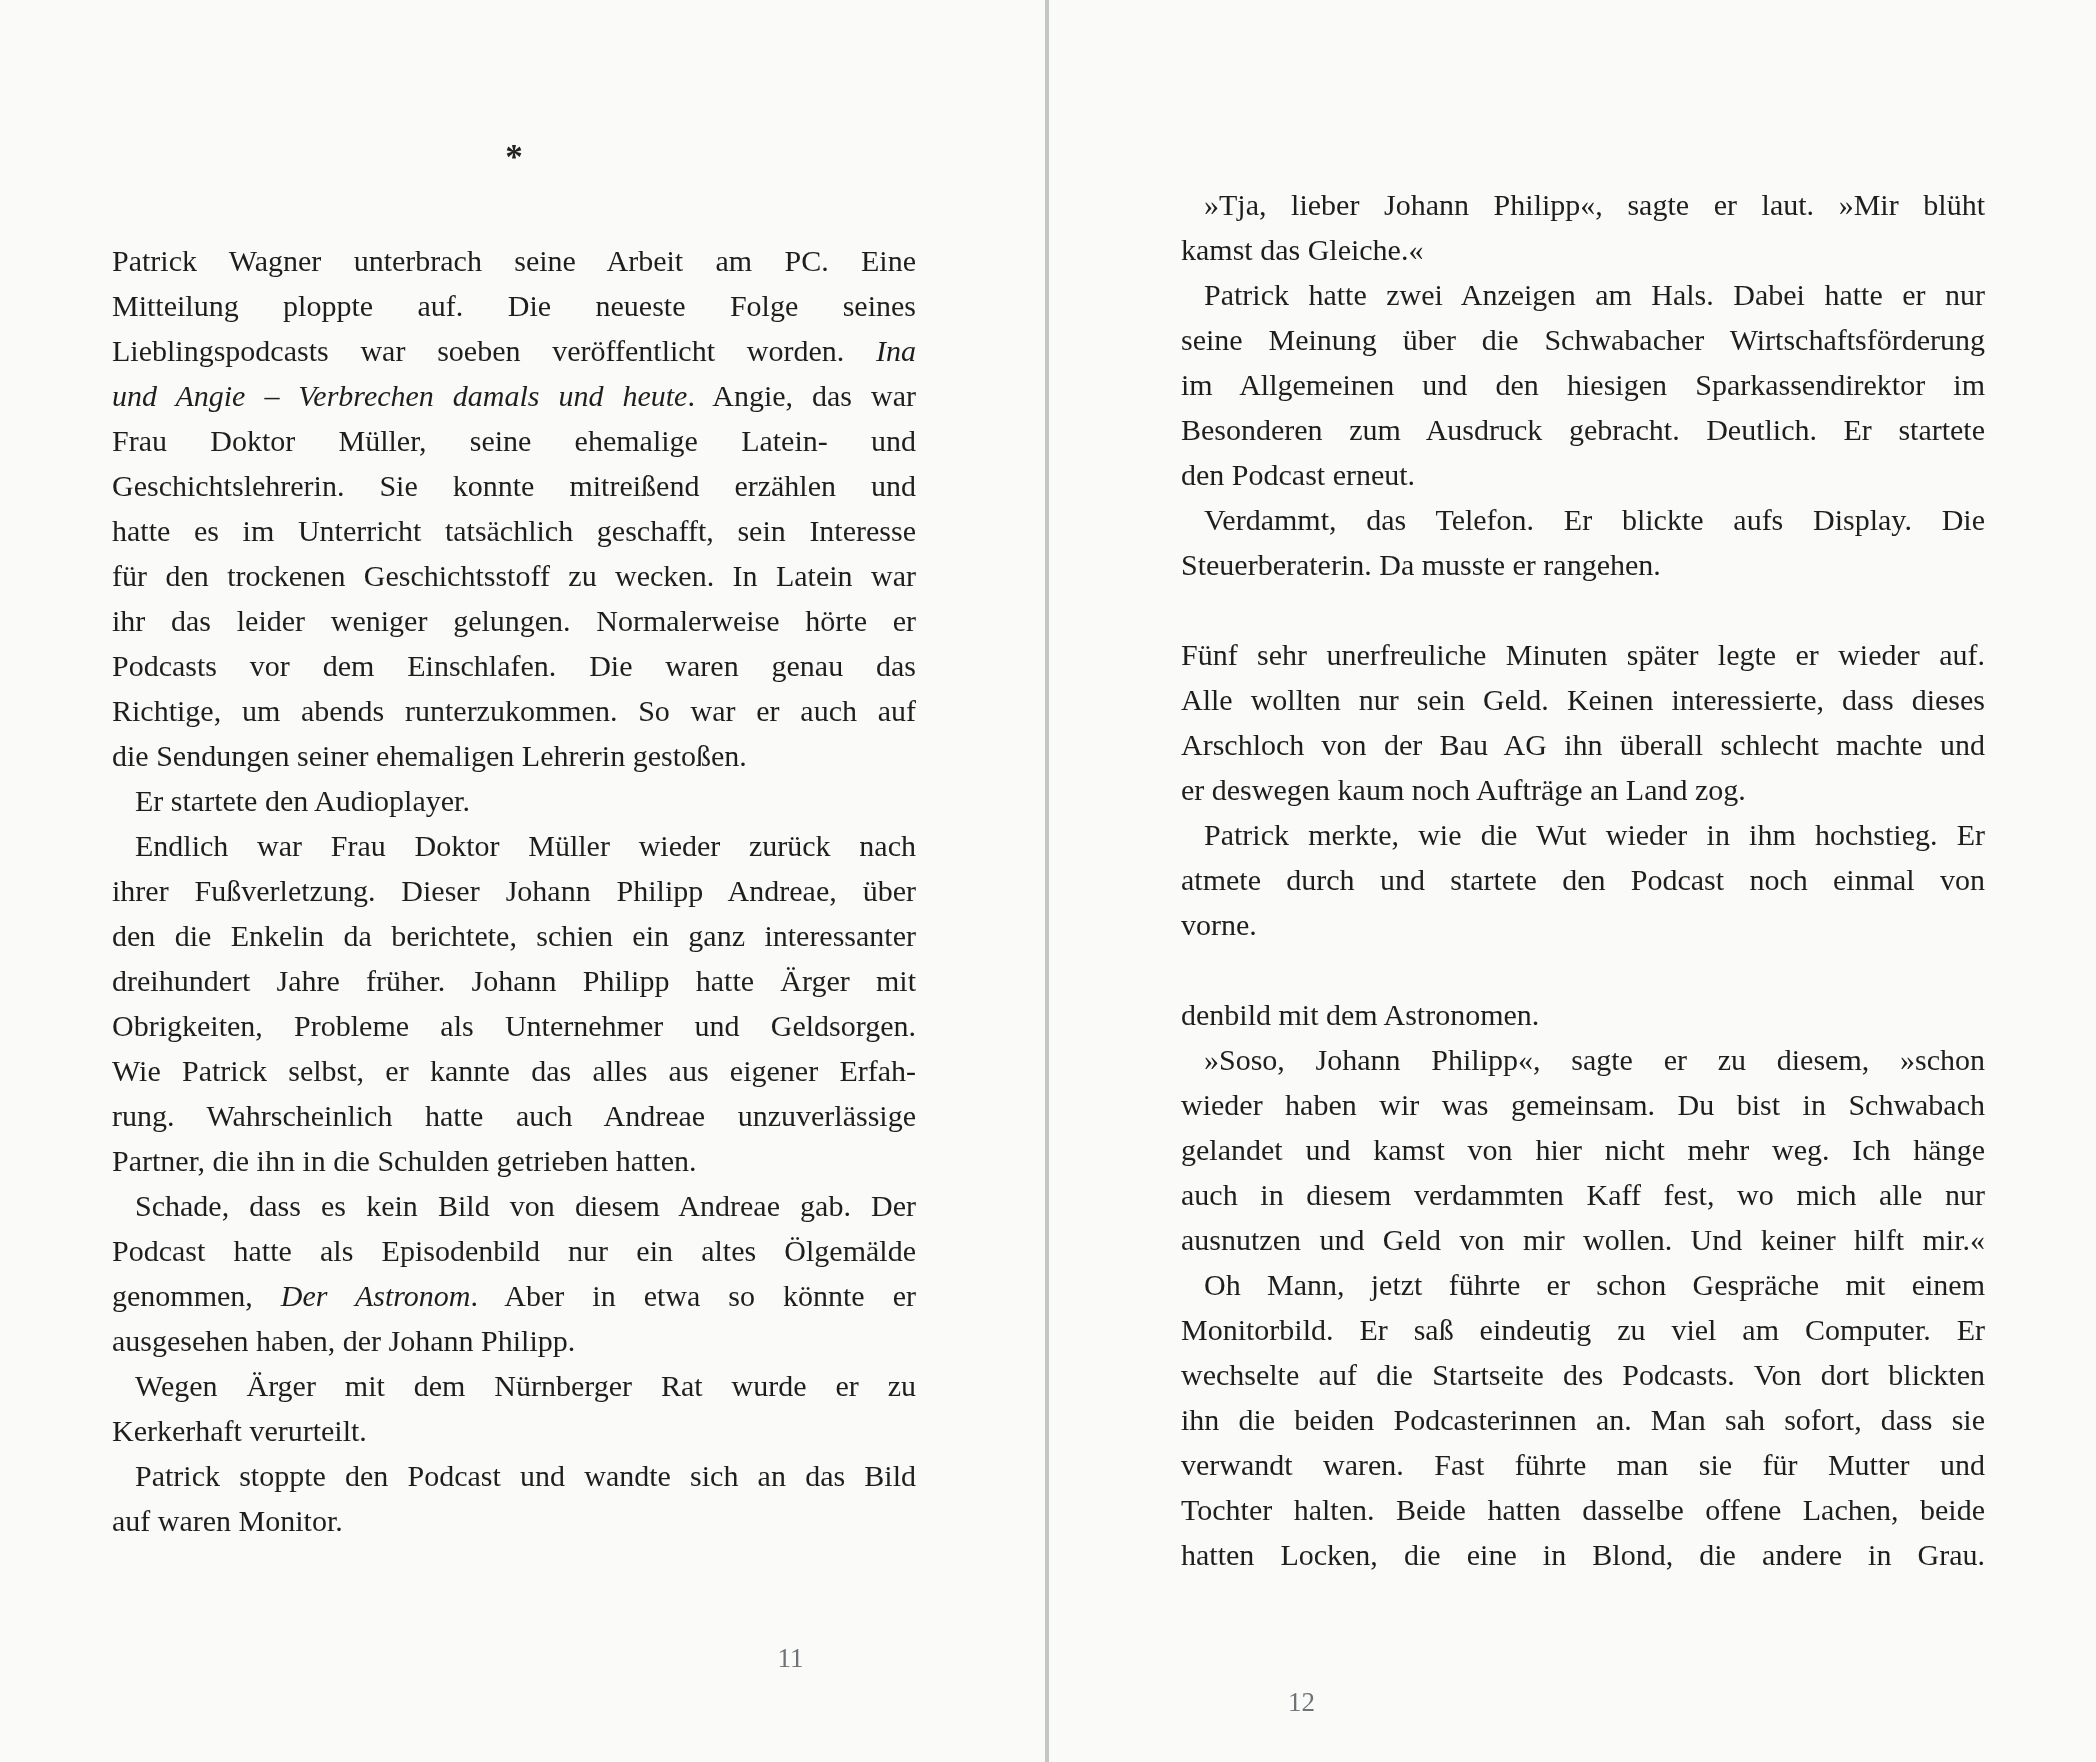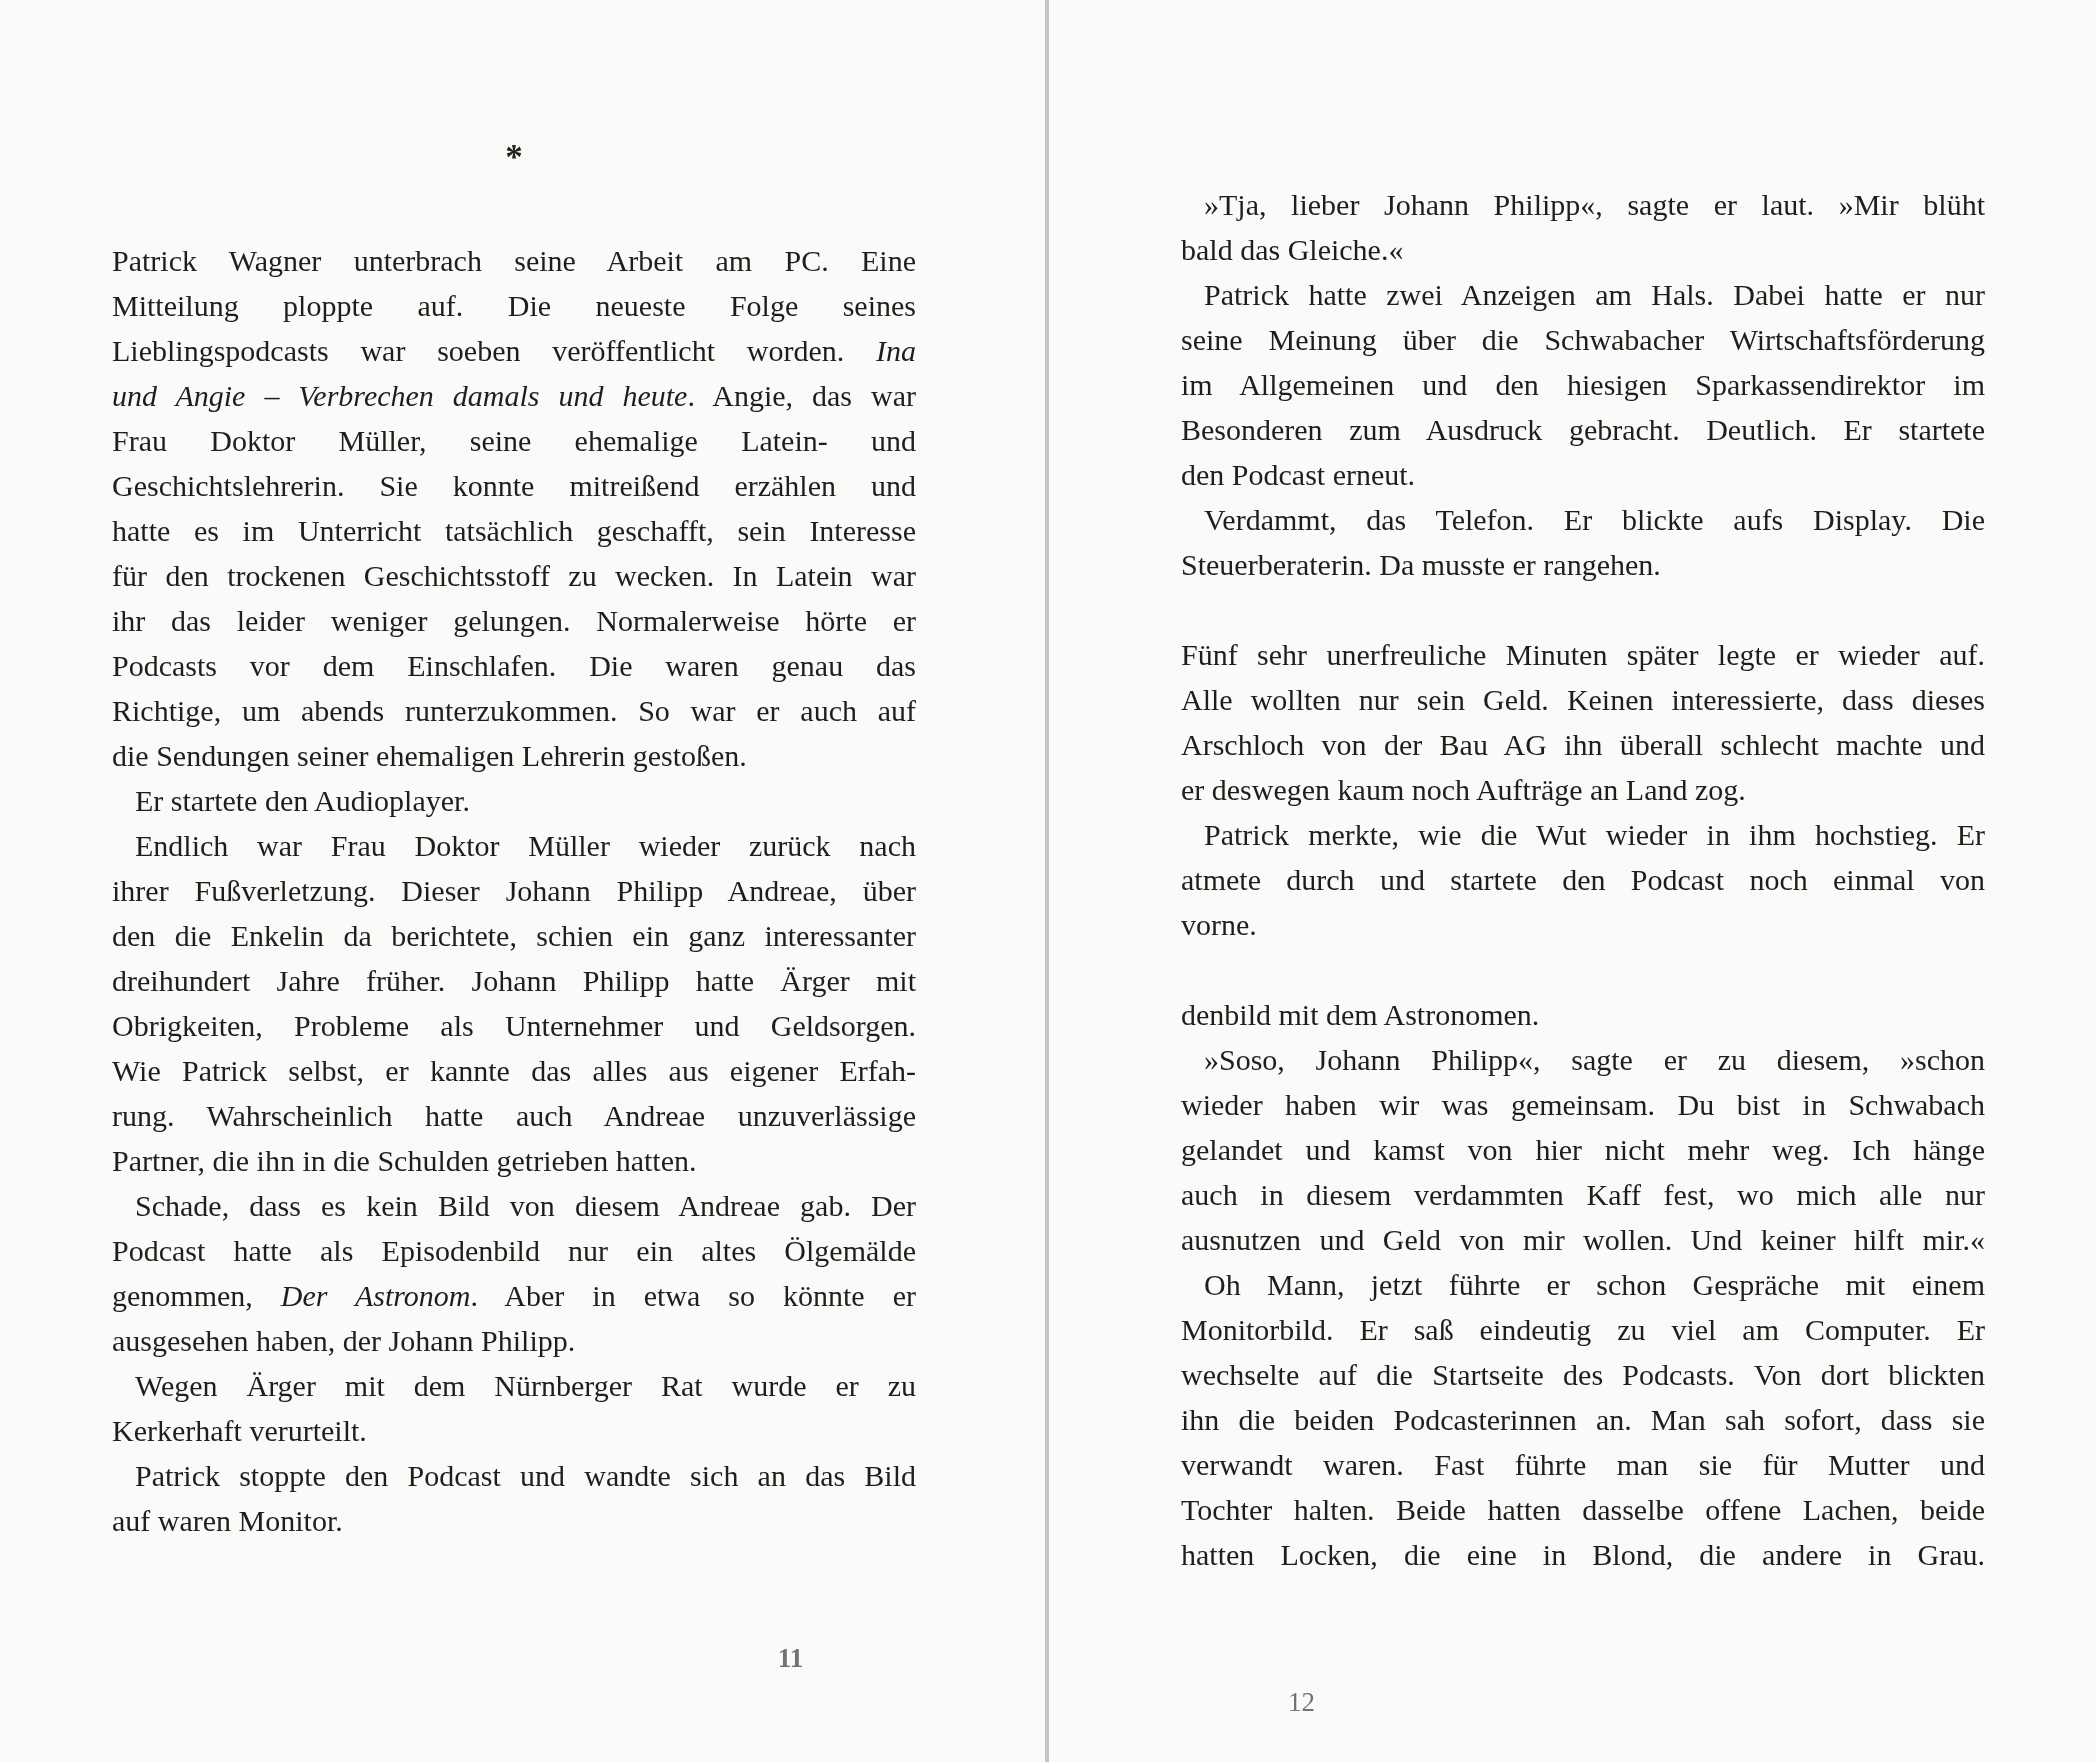--- a/index.html
+++ b/index.html
@@ -33,21 +33,21 @@
     overflow:hidden;
   }
   .line.end{text-align-last:left;}
   .line.ind{padding-left:23px;}
   .line.blank{height:45px;}
   .it{font-style:italic;}
   .pagenum{
     position:absolute;top:1640px;width:87px;
     text-align:center;font-size:27px;line-height:37px;color:#6f7376;
   }
-  #left-pagenum{left:635px;font-weight:bold;}
+  #left-pagenum{left:635px;}
   #right-pagenum{left:77px;}
 </style>
 </head>
 <body>
 
 <section class="page" id="left-page">
   <div class="section-mark">*</div>
   <div class="lines" id="left-lines">
       <div class="line">Patrick Wagner unterbrach seine Arbeit am PC. Eine</div>
       <div class="line">Mitteilung ploppte auf. Die neueste Folge seines</div>
@@ -80,21 +80,21 @@
       <div class="line end">auf waren Monitor.</div>
     </div>
   <div class="pagenum" id="left-pagenum">11</div>
 </section>
 
 <div class="divider"></div>
 
 <section class="page" id="right-page">
   <div class="lines" id="right-lines">
       <div class="line ind">»Tja, lieber Johann Philipp«, sagte er laut. »Mir blüht</div>
-      <div class="line end">bald das Gleiche.«</div>
+      <div class="line end">kamst das Gleiche.«</div>
       <div class="line ind">Patrick hatte zwei Anzeigen am Hals. Dabei hatte er nur</div>
       <div class="line">seine Meinung über die Schwabacher Wirtschaftsförderung</div>
       <div class="line">im Allgemeinen und den hiesigen Sparkassendirektor im</div>
       <div class="line">Besonderen zum Ausdruck gebracht. Deutlich. Er startete</div>
       <div class="line end">den Podcast erneut.</div>
       <div class="line ind">Verdammt, das Telefon. Er blickte aufs Display. Die</div>
       <div class="line end">Steuerberaterin. Da musste er rangehen.</div>
       <div class="line blank"></div>
       <div class="line">Fünf sehr unerfreuliche Minuten später legte er wieder auf.</div>
       <div class="line">Alle wollten nur sein Geld. Keinen interessierte, dass dieses</div>

